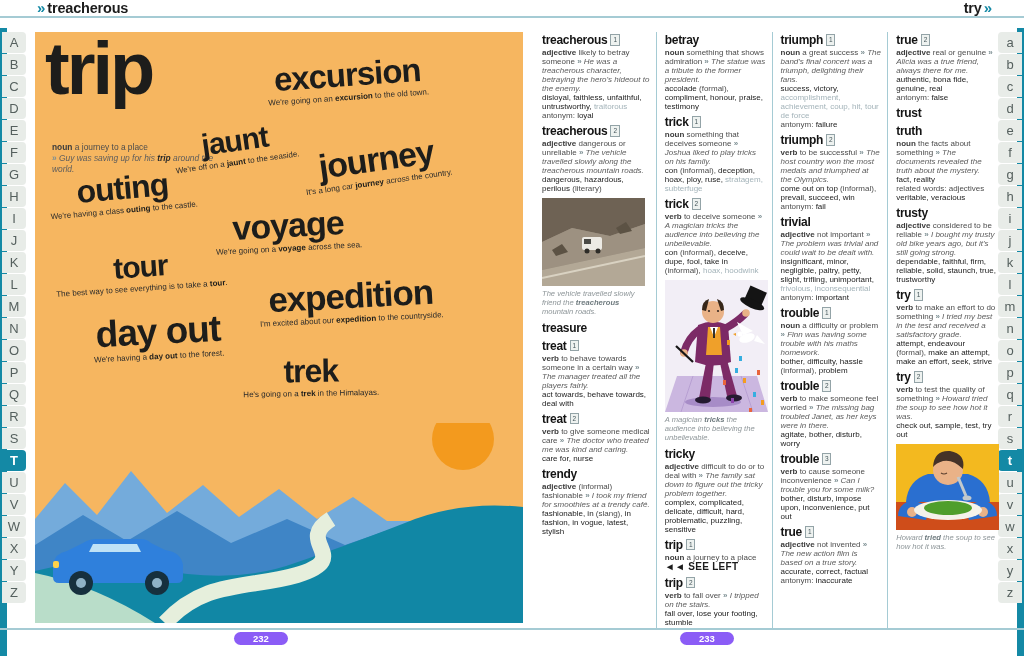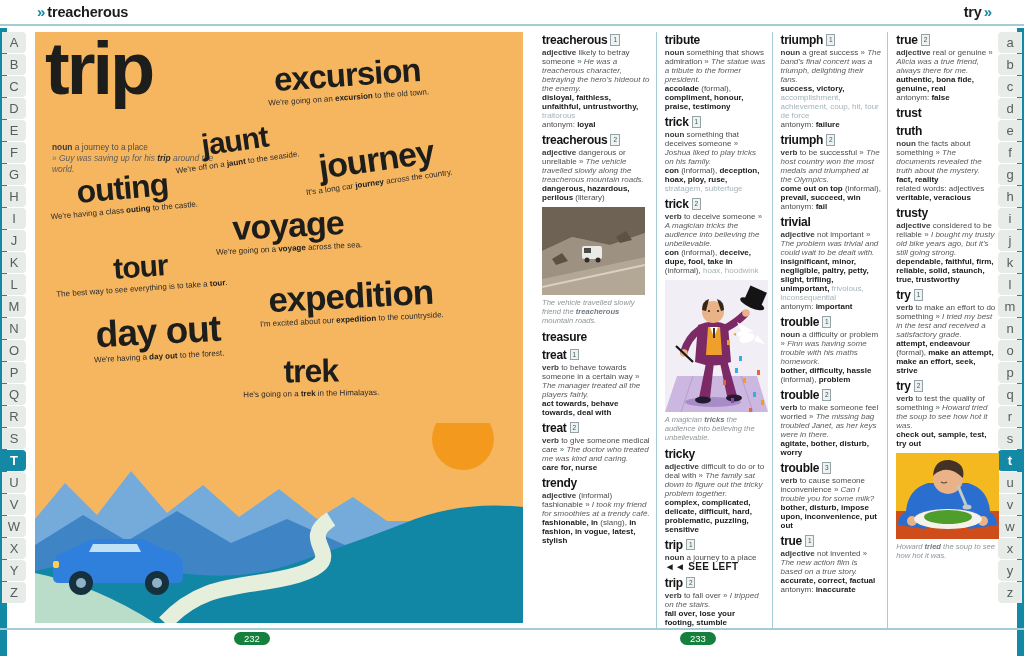--- a/index.html
+++ b/index.html
@@ -1,20 +1,20 @@
 <!DOCTYPE html>
 <html><head>
 <meta charset="utf-8">
 <style>
   html,body{margin:0;padding:0}
   body{width:1024px;height:656px;position:relative;background:#ffffff;
        font-family:"Liberation Sans","DejaVu Sans",sans-serif;overflow:hidden}
 
   
-  .header{position:absolute;top:0;left:0;right:0;height:26px;display:flex;
+  .header{position:absolute;top:0;left:0;right:0;height:18px;display:flex;
           justify-content:space-between;align-items:center;
           padding:0 30px 0 35px;box-sizing:border-box;background:#fff;
           border-bottom:2px solid #a5cbd4}
   .hw{font-weight:bold;font-size:14.5px;color:#1c1c1c;letter-spacing:-0.2px}
   .chev{color:#1489a5;font-weight:bold;font-size:15px;padding:0 2px}
 
   
   .rail{position:absolute;top:28px;bottom:0;width:28px}
   .rail-left{left:0}.rail-right{right:0}
   .rail-bar{position:absolute;top:0;bottom:0;width:7px;background:#1489a5}
@@ -58,36 +58,36 @@
              letter-spacing:-0.3px;margin-bottom:1px}
   .sense{display:inline-block;font-size:6.5px;line-height:7.5px;padding:1px 2px;
          border:1px solid #93a3a7;background:#eef2f0;color:#44555a;
          font-weight:normal;vertical-align:2px;margin-left:3px}
   .entry p{margin:0;font-size:8px;line-height:9px;color:#4c4c4c}
   .seg-pos{font-weight:bold;color:#3c3c3c}
   .seg-def{color:#4c4c4c}
   .seg-arrow{color:#7d8f93;font-weight:bold}
   .seg-ex{font-style:italic;color:#5c5c5c}
   .seg-exb{font-style:italic;font-weight:bold;color:#2a2a2a}
-  .seg-syn{font-weight:bold;color:#1b1b1b}
+  .seg-syn{font-weight:normal;color:#1b1b1b}
   .seg-weak{font-weight:normal;color:#a3b3b9}
   .seg-plain{color:#4c4c4c}
   .seg-see{font-weight:bold;color:#1b1b1b;font-size:10px;letter-spacing:0.3px}
   .seg-fcap{color:#2a2a2a}
   .seg-fcapb{font-weight:bold;color:#1d1d1b}
   .figure{margin:2px 0 5px}
   .figure svg{display:block}
   .figcap{margin:3px 0 0;font-size:7.6px;line-height:9.2px;color:#8d9598;font-style:italic}
   .seg-cap{color:#8d9598}
   .seg-capb{font-weight:bold;color:#6e7a7e;font-style:italic}
 
   
   .footer-line{position:absolute;left:0;right:0;top:628px;height:2px;background:#a5cbd4}
-  .pill{position:absolute;top:632px;background:#15803d;color:#fff;font-size:9.5px;
-        font-weight:normal;padding:1px 10px;border-radius:8px}
+  .pill{position:absolute;top:632px;background:#8b5cf6;color:#fff;font-size:9.5px;
+        font-weight:bold;padding:1px 19px;border-radius:8px}
   .pill-left{left:234px}
   .pill-right{left:680px}
 </style>
 </head>
 <body>
 
 <div class="header">
   <div>
     <span class="chev">»</span><span class="hw">treacherous</span>
   </div>
@@ -257,21 +257,21 @@
         <div class="hd"><span>treat</span><span class="sense">2</span></div>
         <p><span class="seg-pos">verb</span><span class="seg-def"> to give someone medical care </span><span class="seg-arrow">» </span><span class="seg-ex">The doctor who treated me was kind and caring.</span><br><span class="seg-syn">care for, nurse</span></p>
       </div>
       <div class="entry">
         <div class="hd"><span>trendy</span></div>
         <p><span class="seg-pos">adjective</span><span class="seg-def"> (informal) fashionable </span><span class="seg-arrow">» </span><span class="seg-ex">I took my friend for smoothies at a trendy café.</span><br><span class="seg-syn">fashionable, in </span><span class="seg-plain">(slang), </span><span class="seg-syn">in fashion, in vogue, latest, stylish</span></p>
       </div>
     </div>
     <div class="col">
       <div class="entry">
-        <div class="hd"><span>tribute</span></div>
+        <div class="hd"><span>betray</span></div>
         <p><span class="seg-pos">noun</span><span class="seg-def"> something that shows admiration </span><span class="seg-arrow">» </span><span class="seg-ex">The statue was a tribute to the former president.</span><br><span class="seg-syn">accolade </span><span class="seg-plain">(formal), </span><span class="seg-syn">compliment, honour, praise, testimony</span></p>
       </div>
       <div class="entry">
         <div class="hd"><span>trick</span><span class="sense">1</span></div>
         <p><span class="seg-pos">noun</span><span class="seg-def"> something that deceives someone </span><span class="seg-arrow">» </span><span class="seg-ex">Joshua liked to play tricks on his family.</span><br><span class="seg-syn">con </span><span class="seg-plain">(informal), </span><span class="seg-syn">deception, hoax, ploy, ruse, </span><span class="seg-weak">stratagem, subterfuge</span></p>
       </div>
       <div class="entry">
         <div class="hd"><span>trick</span><span class="sense">2</span></div>
         <p><span class="seg-pos">verb</span><span class="seg-def"> to deceive someone </span><span class="seg-arrow">» </span><span class="seg-ex">A magician tricks the audience into believing the unbelievable.</span><br><span class="seg-syn">con </span><span class="seg-plain">(informal), </span><span class="seg-syn">deceive, dupe, fool, take in </span><span class="seg-plain">(informal), </span><span class="seg-weak">hoax, hoodwink</span></p>
       </div>

